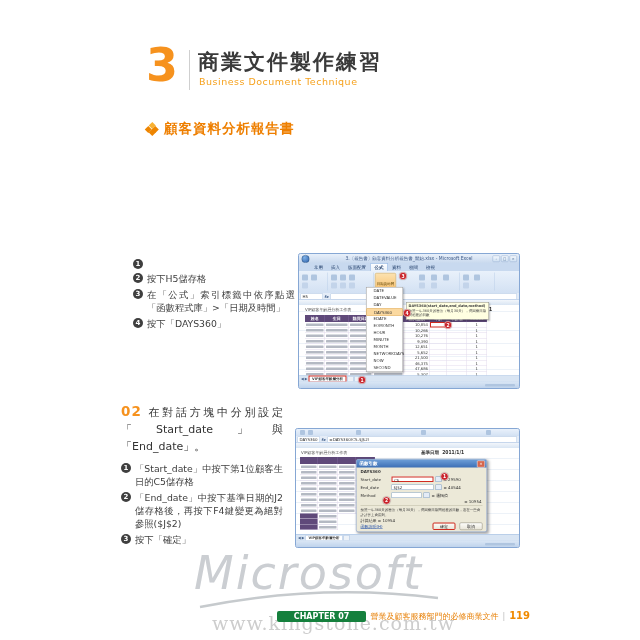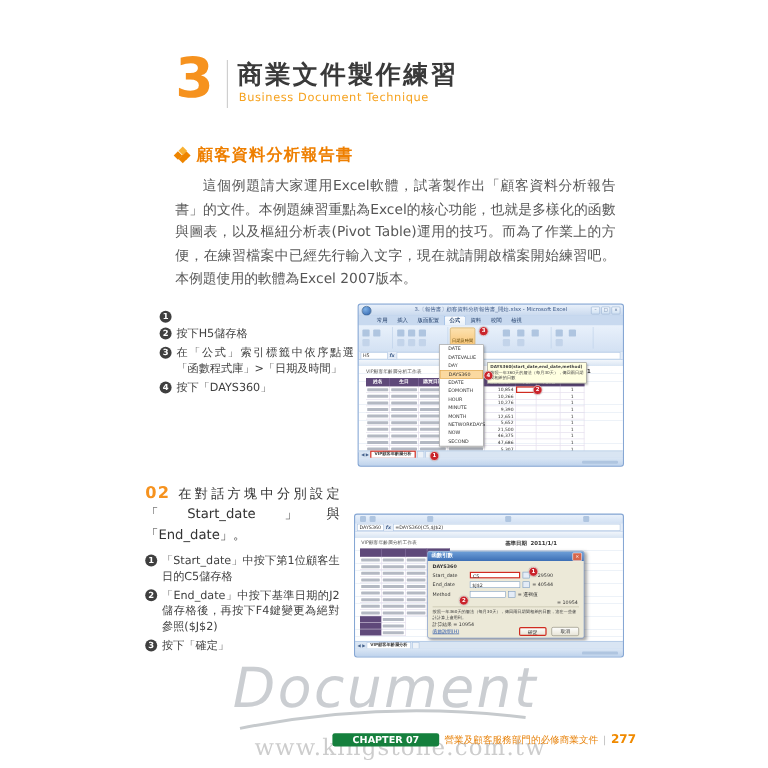--- a/index.html
+++ b/index.html
@@ -133,21 +133,20 @@
   <div class="abs sec">
     <span class="dmd">
         <i class="a"></i>
         <i class="b"></i>
         <i class="c"></i>
         <i class="d"></i>
       </span>
     <span class="sec-title">顧客資料分析報告書</span>
   </div>
 
-  <div class="abs intro">這個例題請大家運用Excel軟體，試著製作出「顧客資料分析報告書」的文件。本例題練習重點為Excel的核心功能，也就是多樣化的函數與圖表，以及樞紐分析表(Pivot Table)運用的技巧。而為了作業上的方便，在練習檔案中已經先行輸入文字，現在就請開啟檔案開始練習吧。本例題使用的軟體為Excel 2007版本。</div>
 
 
   <div class="abs step" style="left:133px;top:251px;">
     <div class="slist">
       <div class="sitem">
           <span class="nmark">1</span>
         </div>
       <div class="sitem">
           <span class="nmark">2</span>
           <p>按下H5儲存格</p>
@@ -699,25 +698,25 @@
           <span class="stab" style="background:#fff;font-weight:bold;">VIP顧客年齡層分析</span>
           <span class="stab"></span>
         </div>
         <div class="statusbar">
             <span class="zoomsl"></span>
           </div>
       </div>
     </div>
   </div>
 
-  <div class="abs wm-brand">Document</div>
+  <div class="abs wm-brand">Microsoft</div>
   <div class="abs wm-swoosh">
     <svg width="244" height="22">
         <path d="M2 17 Q 122 -7 240 8" stroke="#C6CACD" stroke-width="2.5" fill="none"></path>
       </svg>
   </div>
   <div class="abs wm-url">www.kingstone.com.tw</div>
 
   <div class="abs footer">
-    <span class="f-ch">CHAPTER 07</span><span class="f-title">營業及顧客服務部門的必修商業文件</span><span class="f-div">|</span><span class="f-page">277</span>
+    <span class="f-ch">CHAPTER 07</span><span class="f-title">營業及顧客服務部門的必修商業文件</span><span class="f-div">|</span><span class="f-page">119</span>
   </div>
 
 </div>
 
 </body></html>

